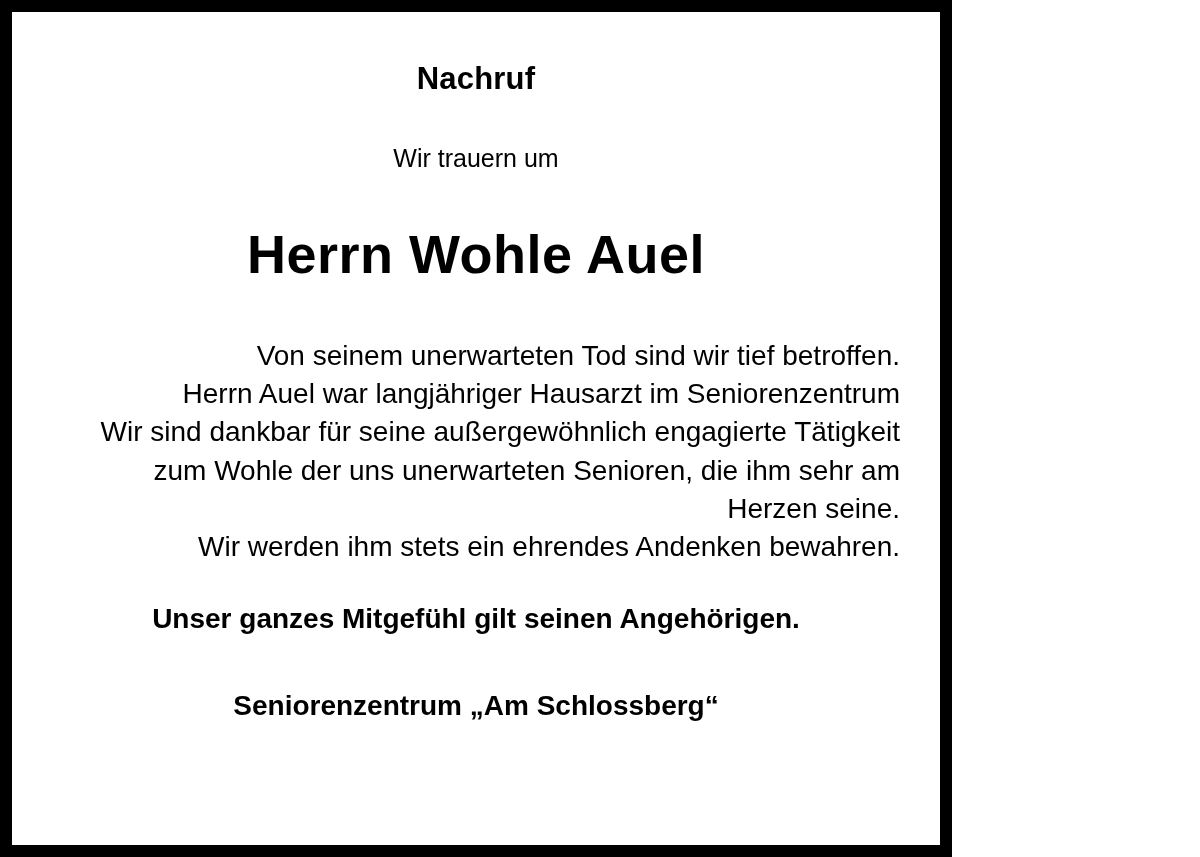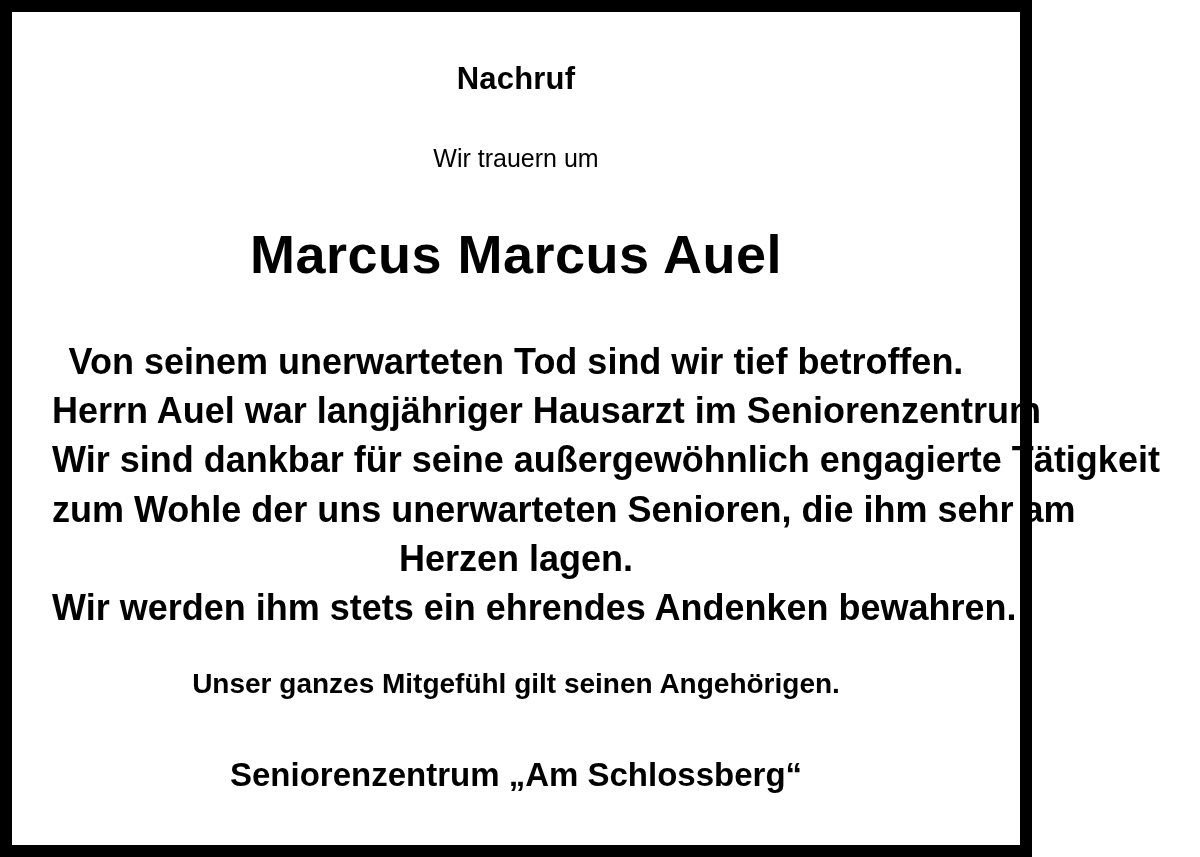--- a/index.html
+++ b/index.html
@@ -10,21 +10,21 @@
   body {
     width: 1200px;
     height: 857px;
     font-family: "Liberation Sans", sans-serif;
     color: #000000;
     overflow: hidden;
   }
 
   .obituary-frame {
     box-sizing: border-box;
-    width: 1032px;
+    width: 952px;
     height: 857px;
     border: 10px solid #000000;
     background: #ffffff;
     padding: 0;
   }
 
   .obituary-inner {
     box-sizing: border-box;
     width: 100%;
     height: 100%;
@@ -51,63 +51,64 @@
 
   .deceased-name {
     font-size: 54px;
     font-weight: bold;
     letter-spacing: 0.5px;
     line-height: 1.1;
     margin: 0 0 52px 0;
   }
 
   .body-block {
-    font-size: 36px;
-    font-weight: bold;
+    font-size: 28px;
+    font-weight: normal;
     line-height: 1.37;
     margin: 0 0 34px 0;
+    text-align: right;
   }
 
   .body-block .line {
     display: block;
     white-space: nowrap;
   }
 
   .sympathy-line {
     font-size: 28px;
     font-weight: bold;
     line-height: 1.3;
     margin: 0 0 52px 0;
   }
 
   .signature {
-    font-size: 33px;
+    font-size: 28px;
     font-weight: bold;
     line-height: 1.2;
     margin: 0;
   }
 </style>
 </head>
 <body>
 
 <div class="obituary-frame">
   <div class="obituary-inner">
 
     <div class="heading">Nachruf</div>
 
     <div class="mourn-line">Wir trauern um</div>
 
-    <div class="deceased-name">Marcus Marcus Auel</div>
+    <div class="deceased-name">Herrn Wohle Auel</div>
 
     <div class="body-block">
       <span class="line">Von seinem unerwarteten Tod sind wir tief betroffen.</span>
       <span class="line">Herrn Auel war langjähriger Hausarzt im Seniorenzentrum</span>
       <span class="line">Wir sind dankbar für seine außergewöhnlich engagierte Tätigkeit</span>
       <span class="line">zum Wohle der uns unerwarteten Senioren, die ihm sehr am</span>
-      <span class="line">Herzen lagen.</span>
+      <span class="line">Herzen seine.</span>
       <span class="line">Wir werden ihm stets ein ehrendes Andenken bewahren.</span>
     </div>
 
     <div class="sympathy-line">Unser ganzes Mitgefühl gilt seinen Angehörigen.</div>
 
     <div class="signature">Seniorenzentrum „Am Schlossberg“</div>
 
   </div>
 </div>
 

